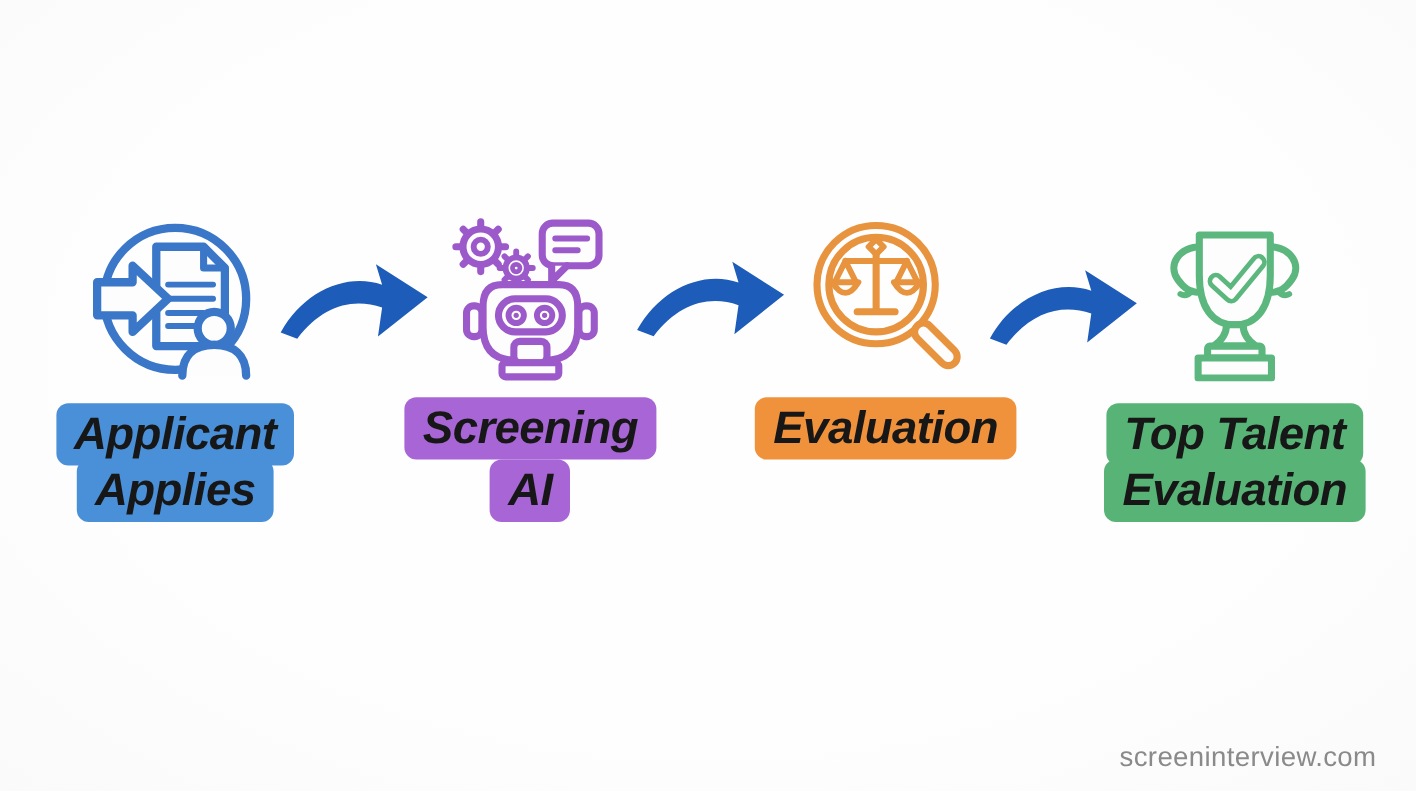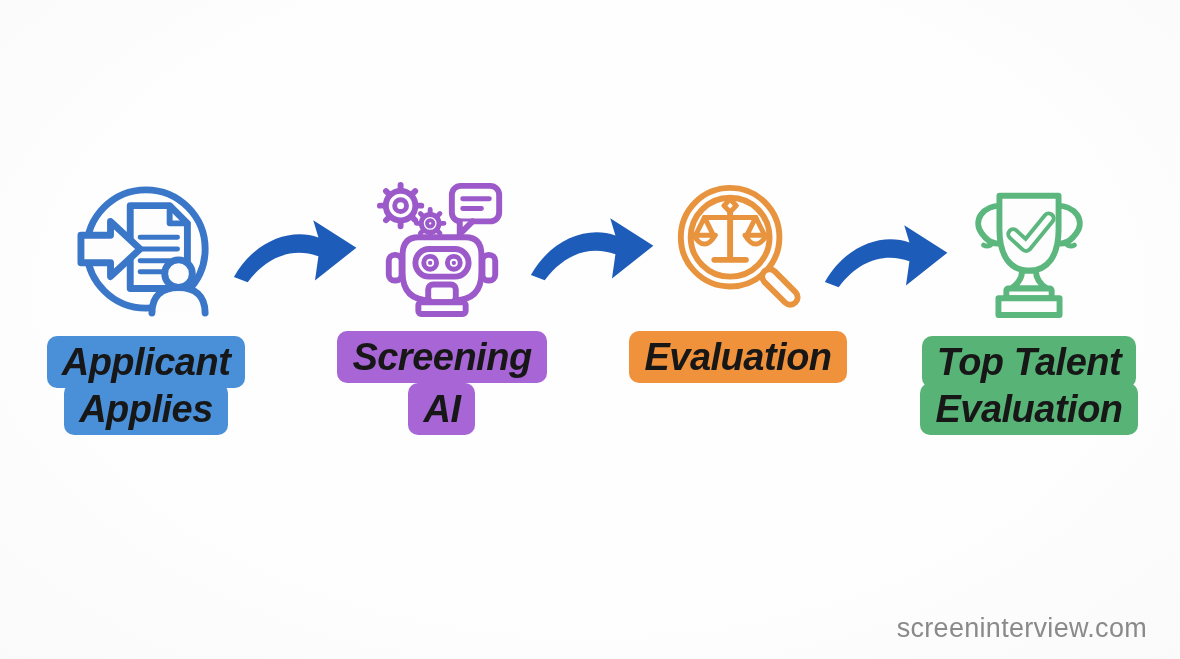--- a/index.html
+++ b/index.html
@@ -35,21 +35,21 @@
   .label-line.second { margin-top:-5px; }
 
   .arrow { position:absolute; width:138px; height:90px; }
   .arrow svg { width:100%; height:100%; display:block; }
   .arrow-1 { left:227px; top:201px; }
   .arrow-2 { left:524px; top:199px; }
   .arrow-3 { left:818px; top:206px; }
 
   .watermark {
     position:absolute; right:33px; bottom:15px;
-    font-size:27px; font-weight:400; color:#8a8a8a; letter-spacing:0.3px;
+    font-size:23px; font-weight:400; color:#8a8a8a; letter-spacing:0.3px;
   }
 </style>
 </head>
 <body>
 
 <div class="canvas" style="background-color: rgb(253, 253, 253);">
 
   <div class="step step-1">
     <div class="icon" style="color: rgb(59, 119, 200);">
       <svg viewBox="0 0 140 140" aria-hidden="true">

